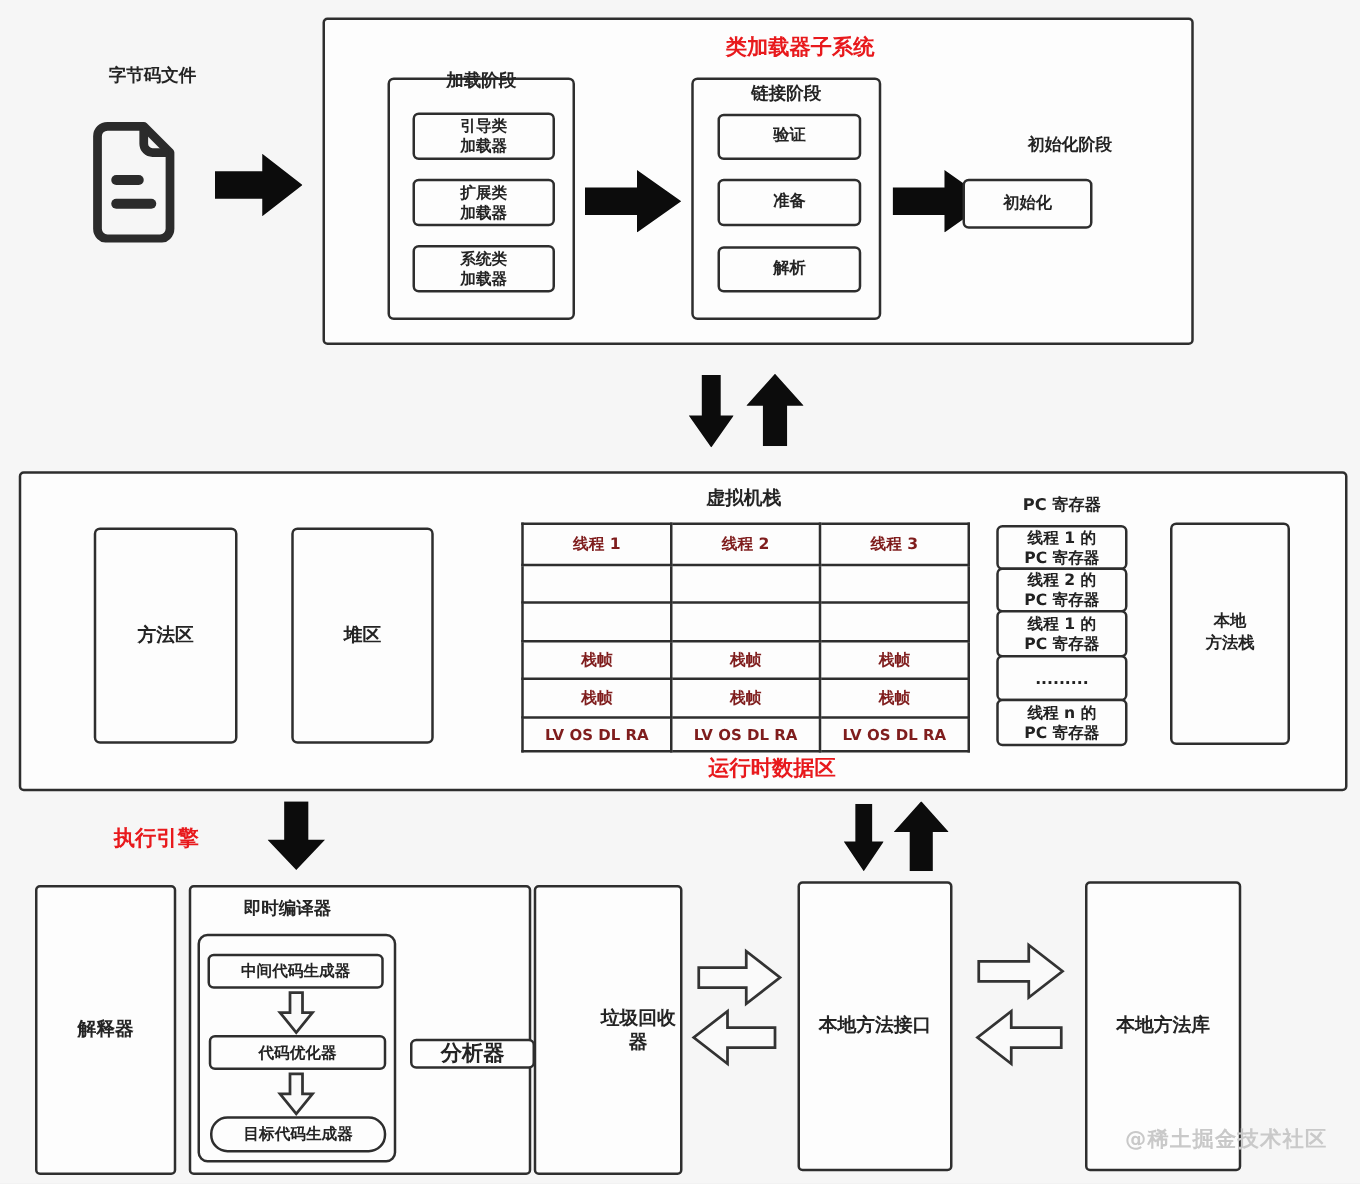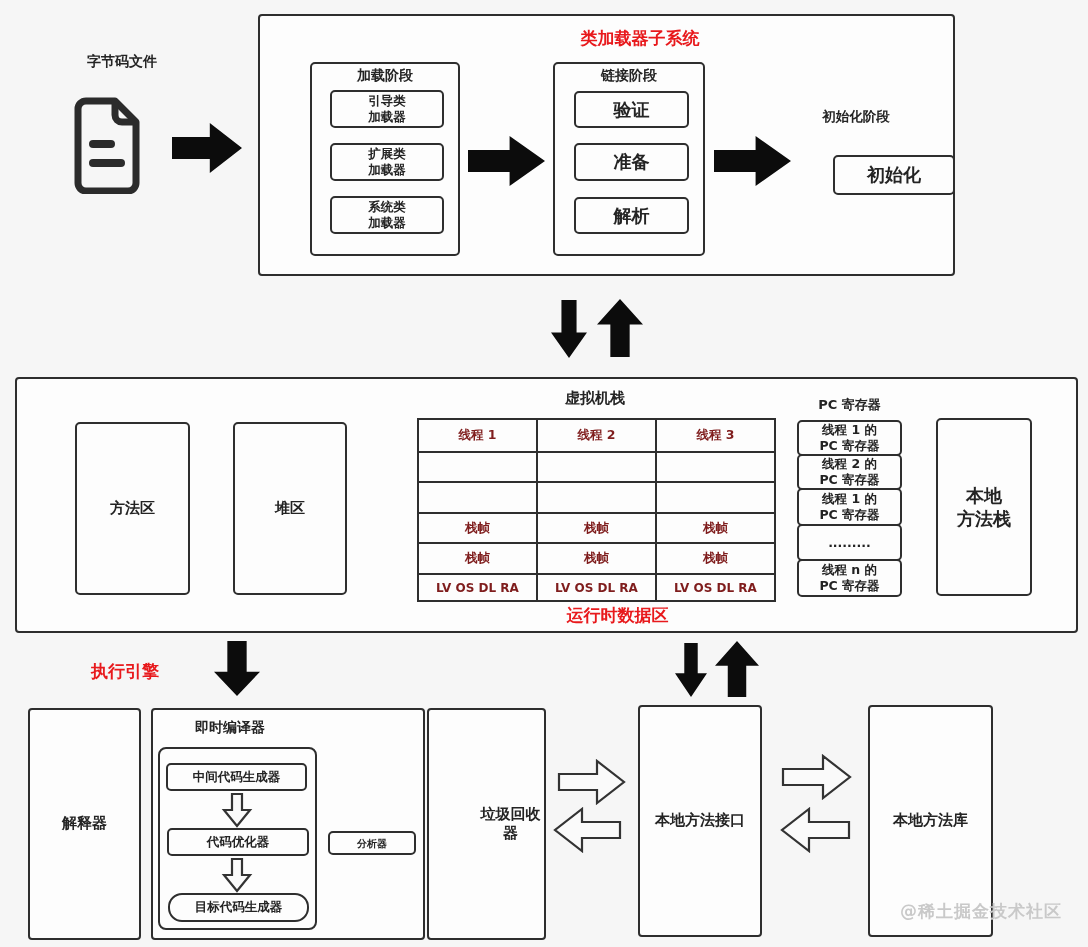--- a/index.html
+++ b/index.html
@@ -38,21 +38,21 @@
   }
   .pre{white-space:pre-line;}
   .red{color:var(--accent-red);font-weight:700;}
   .cbox{ 
     position:absolute;
     background:var(--paper);
     border:2px solid var(--line);
     border-radius:5px;
     display:flex;align-items:center;justify-content:center;
     text-align:center;
-    font-size:18px;font-weight:600;color:#242424;
+    font-size:13px;font-weight:600;color:#242424;
     line-height:1.3;
   }
   
   .barrow{position:absolute;background:#0c0c0c;}
   .barrow.r{clip-path:polygon(0 28%,54% 28%,54% 0,100% 50%,54% 100%,54% 72%,0 72%);}
   .barrow.d{clip-path:polygon(29% 0,71% 0,71% 56%,100% 56%,50% 100%,0 56%,29% 56%);}
   .barrow.u{clip-path:polygon(50% 0,100% 44%,71% 44%,71% 100%,29% 100%,29% 44%,0 44%);}
   
   svg.harrow{position:absolute;overflow:visible;}
   svg.harrow polygon{fill:#fafafa;stroke:#333;stroke-width:2.2;}
@@ -93,40 +93,40 @@
     <path d="M45 6 v13 a7 7 0 0 0 7 7 h13" fill="none" stroke="#2b2b2b" stroke-width="7" stroke-linejoin="round"></path>
     <line x1="23" y1="48" x2="41" y2="48" stroke="#2b2b2b" stroke-width="8" stroke-linecap="round"></line>
     <line x1="23" y1="67" x2="51" y2="67" stroke="#2b2b2b" stroke-width="8" stroke-linecap="round"></line>
   </svg>
   <div class="barrow r" style="left:172px;top:123px;width:70px;height:50px;"></div>
 
   <div class="box sq" style="left:258px;top:14px;width:697px;height:262px;"></div>
   <div class="lbl red" style="left:555px;top:28px;width:170px;height:22px;font-size:17px;">类加载器子系统</div>
 
   <div class="box" style="left:310px;top:62px;width:150px;height:194px;"></div>
-  <div class="lbl" style="left:310px;top:66px;width:150px;height:20px;">加载阶段</div>
+  <div class="lbl" style="left:310px;top:56px;width:150px;height:20px;">加载阶段</div>
   <div class="cbox pre" style="left:330px;top:90px;width:114px;height:38px;font-size:12.5px;">引导类
 加载器</div>
   <div class="cbox pre" style="left:330px;top:143px;width:114px;height:38px;font-size:12.5px;text-align:right;">扩展类
 加载器</div>
   <div class="cbox pre" style="left:330px;top:196px;width:114px;height:38px;font-size:12.5px;">系统类
 加载器</div>
 
   <div class="barrow r" style="left:468px;top:136px;width:77px;height:50px;"></div>
 
   <div class="box" style="left:553px;top:62px;width:152px;height:194px;"></div>
   <div class="lbl" style="left:553px;top:66px;width:152px;height:20px;">链接阶段</div>
   <div class="cbox" style="left:574px;top:91px;width:115px;height:37px;">验证</div>
   <div class="cbox" style="left:574px;top:143px;width:115px;height:38px;">准备</div>
   <div class="cbox" style="left:574px;top:197px;width:115px;height:37px;">解析</div>
 
   <div class="barrow r" style="left:714px;top:136px;width:77px;height:50px;"></div>
 
   <div class="lbl" style="left:806px;top:106px;width:100px;height:20px;font-size:13.5px;">初始化阶段</div>
-  <div class="cbox" style="left:833px;top:143px;width:122px;height:40px;margin-top:12px;">初始化</div>
+  <div class="cbox" style="left:770px;top:143px;width:104px;height:40px;">初始化</div>
 
   <div class="barrow d" style="left:551px;top:300px;width:36px;height:58px;"></div>
   <div class="barrow u" style="left:597px;top:299px;width:46px;height:58px;"></div>
 
   <div class="box sq" style="left:15px;top:377px;width:1063px;height:256px;"></div>
   <div class="lbl" style="left:520px;top:388px;width:150px;height:20px;font-size:15px;">虚拟机栈</div>
 
   <div class="cbox" style="left:75px;top:422px;width:115px;height:173px;font-size:15px;">方法区</div>
   <div class="cbox" style="left:233px;top:422px;width:114px;height:173px;font-size:15px;">堆区</div>
 
@@ -194,21 +194,21 @@
   <div class="box" style="left:158px;top:747px;width:159px;height:183px;border-radius:8px;"></div>
   <div class="cbox" style="left:166px;top:763px;width:141px;height:28px;font-size:12.5px;">中间代码生成器</div>
   <svg class="harrow" style="left:223px;top:793px;" width="28" height="35" viewBox="0 0 28 35">
     <polygon points="9,1 19,1 19,17 27,17 14,33 1,17 9,17"></polygon>
   </svg>
   <div class="cbox" style="left:167px;top:828px;width:142px;height:28px;font-size:12.5px;">代码优化器</div>
   <svg class="harrow" style="left:223px;top:858px;" width="28" height="35" viewBox="0 0 28 35">
     <polygon points="9,1 19,1 19,17 27,17 14,33 1,17 9,17"></polygon>
   </svg>
   <div class="cbox" style="left:168px;top:893px;width:141px;height:29px;font-size:12.5px;border-radius:14px;">目标代码生成器</div>
-  <div class="cbox" style="left:328px;top:831px;width:88px;height:24px;font-size:10px;">分析器</div>
+  <div class="cbox" style="left:328px;top:831px;width:100px;height:24px;font-size:17px;">分析器</div>
 
   <div class="cbox sq" style="left:427px;top:708px;width:119px;height:232px;font-size:15px;border-radius:4px;padding-left:48px;">垃圾回收器</div>
 
   <svg class="harrow" style="left:558px;top:758px;" width="68" height="48" viewBox="0 0 68 48">
     <polygon points="1,16 39,16 39,3 66,24 39,45 39,32 1,32"></polygon>
   </svg>
   <svg class="harrow" style="left:553px;top:806px;" width="68" height="48" viewBox="0 0 68 48">
     <polygon points="67,16 29,16 29,3 2,24 29,45 29,32 67,32"></polygon>
   </svg>
 

